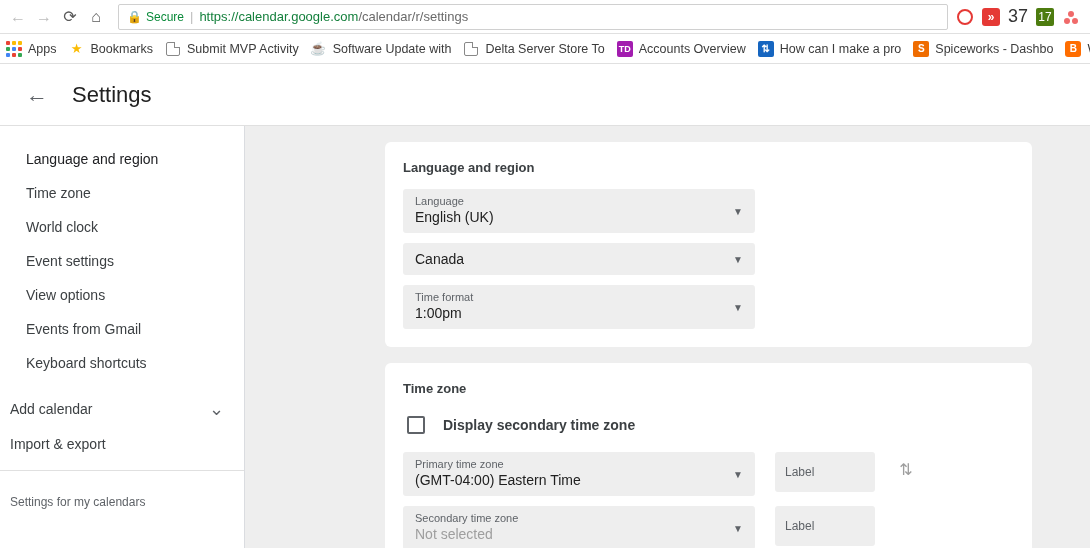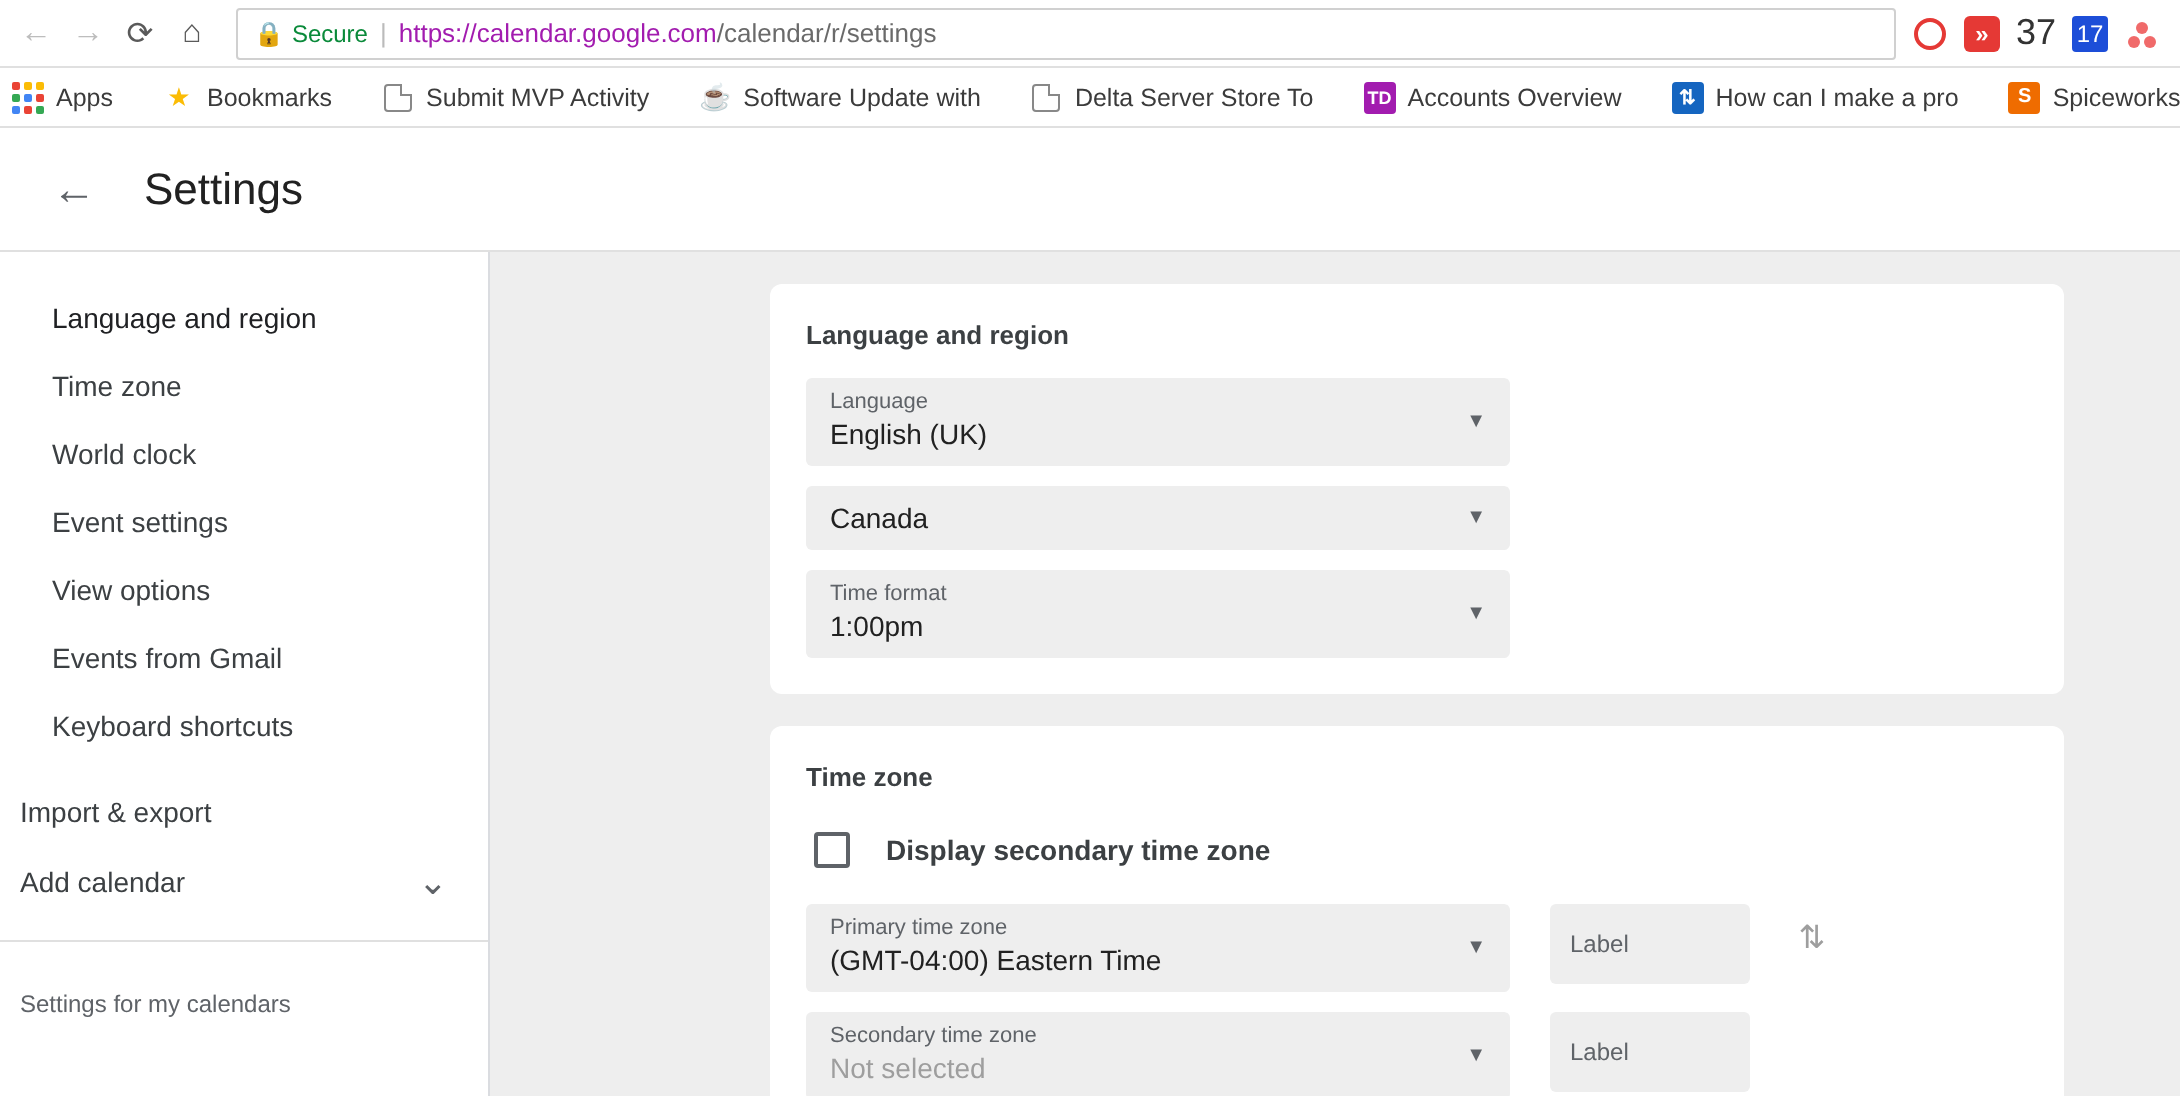--- a/index.html
+++ b/index.html
@@ -5,32 +5,32 @@
     * { box-sizing: border-box; margin: 0; padding: 0; }
     body { font-family: Arial, Helvetica, sans-serif; background: #fff; width: 1090px; height: 548px; overflow: hidden; font-size: 13px; color: #212121; }
 
     
     .chrome-toolbar { height: 34px; display: flex; align-items: center; padding: 0 6px; background: #fff; border-bottom: 1px solid #e0e0e0; gap: 4px; }
     .nav-btns { display: flex; align-items: center; gap: 10px; color: #5a5a5a; padding: 0 4px; }
     .nav-btns .disabled { color: #bdbdbd; }
     .nav-btns span, .nav-btns svg { display:inline-flex; align-items:center; justify-content:center; width:16px; height:16px; font-size:16px; }
     .omnibox { flex: 1; height: 26px; border: 1px solid #d0d0d0; border-radius: 2px; display: flex; align-items: center; padding: 0 8px; margin-left: 6px; gap: 6px; color: #333; }
     .omnibox .lock { color: #0a8a3a; font-size: 12px; display:flex; align-items:center; gap:4px; }
-    .omnibox .url-host { color: #a21caf; }
+    .omnibox .url-host { color: #15803d; }
     .omnibox .url-path { color: #6a6a6a; }
     .toolbar-right { display:flex; align-items:center; gap:8px; padding: 0 4px; }
     .toolbar-right .ico { width:18px; height:18px; display:inline-flex; align-items:center; justify-content:center; font-size:12px; }
     .ico-opera { width:16px;height:16px;border:2px solid #e53935;border-radius:50%; box-sizing:border-box; }
     .ico-red { width:18px;height:18px;background:#e53935;color:#fff;border-radius:3px;font-weight:bold;font-size:11px;display:inline-flex;align-items:center;justify-content:center; }
-    .ico-cal { width:18px;height:18px;background:#1d4ed8;color:#fff;font-size:9px;display:inline-flex;align-items:center;justify-content:center;position:relative;border-radius:2px; }
+    .ico-cal { width:18px;height:18px;background:#4d7c0f;color:#fff;font-size:9px;display:inline-flex;align-items:center;justify-content:center;position:relative;border-radius:2px; }
     .ico-asana { width:18px;height:18px;display:inline-flex;align-items:center;justify-content:center; }
     .ico-asana span{ width:6px;height:6px;background:#f06a6a;border-radius:50%;display:block;box-shadow: -4px 7px 0 #f06a6a, 4px 7px 0 #f06a6a; margin-top:-6px;}
 
     
-    .bookmarks-bar { height: 30px; display:flex; align-items:center; padding: 0 6px; gap: 25px; border-bottom: 1px solid #e0e0e0; color:#3b3b3b; font-size: 12.5px; overflow:hidden; white-space:nowrap; }
+    .bookmarks-bar { height: 30px; display:flex; align-items:center; padding: 0 6px; gap: 12px; border-bottom: 1px solid #e0e0e0; color:#3b3b3b; font-size: 12.5px; overflow:hidden; white-space:nowrap; }
     .bk-item { display:flex; align-items:center; gap:6px; cursor:pointer; }
     .bk-item .fav { width:16px; height:16px; display:inline-flex; align-items:center; justify-content:center; font-size:13px; }
     .apps-ico { width:16px;height:16px; display:grid; grid-template-columns:repeat(3,4px); grid-template-rows:repeat(3,4px); gap:2px; }
     .apps-ico i{ width:4px;height:4px; border-radius:1px; }
     .apps-ico i:nth-child(1){background:#ea4335;} .apps-ico i:nth-child(2){background:#fbbc05;} .apps-ico i:nth-child(3){background:#fbbc05;}
     .apps-ico i:nth-child(4){background:#34a853;} .apps-ico i:nth-child(5){background:#4285f4;} .apps-ico i:nth-child(6){background:#ea4335;}
     .apps-ico i:nth-child(7){background:#4285f4;} .apps-ico i:nth-child(8){background:#ea4335;} .apps-ico i:nth-child(9){background:#34a853;}
     .star { color:#fbbc05; }
     .page-fav { width:14px;height:14px; border:1px solid #888; border-radius:2px; position:relative; }
     .page-fav::after{content:"";position:absolute;right:-1px;top:-1px;width:5px;height:5px;background:#fff;border-left:1px solid #888;border-bottom:1px solid #888;}
@@ -182,25 +182,25 @@
     <div class="side-section">
       <div class="side-item active">Language and region</div>
       <div class="side-item">Time zone</div>
       <div class="side-item">World clock</div>
       <div class="side-item">Event settings</div>
       <div class="side-item">View options</div>
       <div class="side-item">Events from Gmail</div>
       <div class="side-item">Keyboard shortcuts</div>
     </div>
     <div class="side-header">
-      <span>Import &amp; export</span>
-    </div>
-    <div class="side-header">
       <span>Add calendar</span>
       <span class="chev">⌄</span>
+    </div>
+    <div class="side-header">
+      <span>Import &amp; export</span>
     </div>
     <div class="side-divider"></div>
     <div class="side-subtle">Settings for my calendars</div>
 
   </div>
 
   <div class="content">
 
     <div class="card">
       <div class="card-title">Language and region</div>

